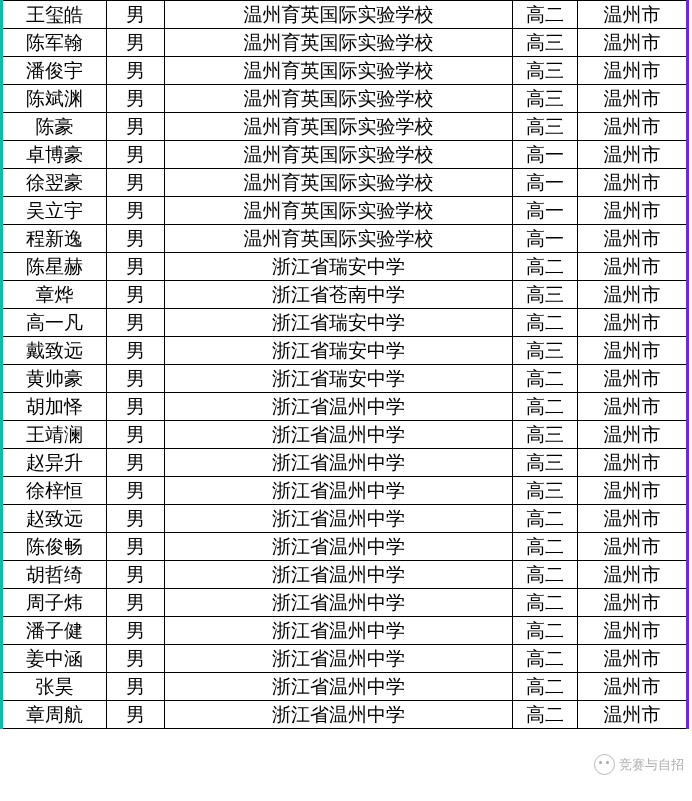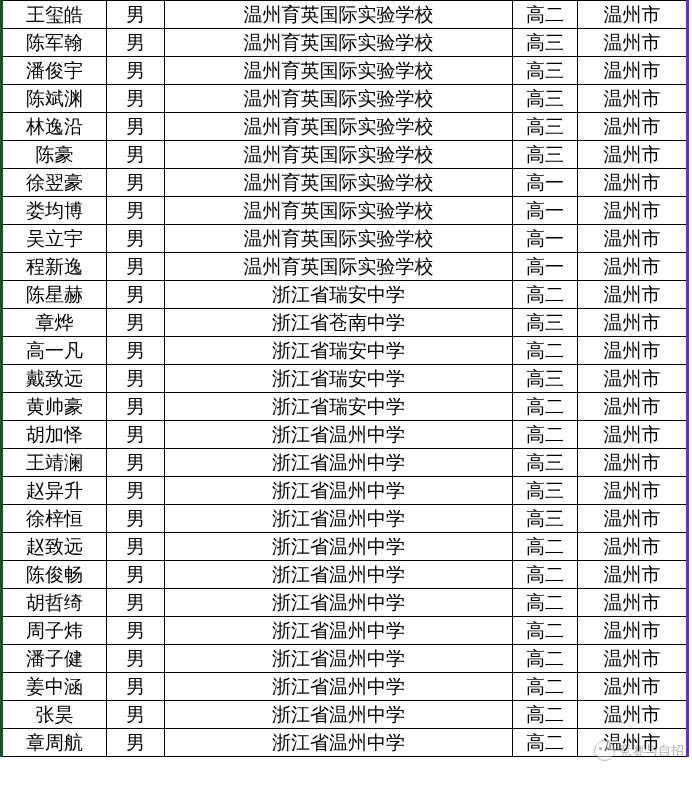--- a/index.html
+++ b/index.html
@@ -41,32 +41,32 @@
     font-family: "DejaVu Sans", "Liberation Sans", sans-serif;
   }
   .cell-name, .cell-gender, .cell-grade, .cell-city {
     text-align: center;
   }
   .cell-school {
     text-align: center;
     padding-left: 6px;
   }
   
-  #roster-table tr td:first-child { border-left: 3px solid #14532d; }
+  #roster-table tr td:first-child { border-left: 3px solid #14b8a6; }
   #roster-table tr td:last-child  { border-right: 3px solid #6d28d9; }
   
   tr.group-start td { border-top: 3px solid #000000; }
   tr.first-row td   { border-top: 3px solid #000000; }
   tr.last-row td    { border-bottom: 3px solid #000000; }
 
   
   #watermark {
     position: absolute;
     right: 8px;
-    bottom: 40px;
+    bottom: 26px;
     display: flex;
     align-items: center;
     gap: 4px;
     opacity: 0.42;
     pointer-events: none;
     z-index: 5;
   }
   #watermark .wm-badge {
     width: 19px;
     height: 19px;
@@ -128,42 +128,35 @@
         <td class="cell-city">温州市</td>
       </tr>
       <tr>
         <td class="cell-name">陈斌渊</td>
         <td class="cell-gender">男</td>
         <td class="cell-school">温州育英国际实验学校</td>
         <td class="cell-grade">高三</td>
         <td class="cell-city">温州市</td>
       </tr>
       <tr>
-        <td class="cell-name">林逸沿</td>
-        <td class="cell-gender">男</td>
-        <td class="cell-school">温州育英国际实验学校</td>
-        <td class="cell-grade">高三</td>
-        <td class="cell-city">温州市</td>
-      </tr>
-      <tr>
         <td class="cell-name">陈豪</td>
         <td class="cell-gender">男</td>
         <td class="cell-school">温州育英国际实验学校</td>
         <td class="cell-grade">高三</td>
         <td class="cell-city">温州市</td>
       </tr>
       <tr>
+        <td class="cell-name">卓博豪</td>
+        <td class="cell-gender">男</td>
+        <td class="cell-school">温州育英国际实验学校</td>
+        <td class="cell-grade">高一</td>
+        <td class="cell-city">温州市</td>
+      </tr>
+      <tr>
         <td class="cell-name">徐翌豪</td>
-        <td class="cell-gender">男</td>
-        <td class="cell-school">温州育英国际实验学校</td>
-        <td class="cell-grade">高一</td>
-        <td class="cell-city">温州市</td>
-      </tr>
-      <tr>
-        <td class="cell-name">娄均博</td>
         <td class="cell-gender">男</td>
         <td class="cell-school">温州育英国际实验学校</td>
         <td class="cell-grade">高一</td>
         <td class="cell-city">温州市</td>
       </tr>
       <tr>
         <td class="cell-name">吴立宇</td>
         <td class="cell-gender">男</td>
         <td class="cell-school">温州育英国际实验学校</td>
         <td class="cell-grade">高一</td>

